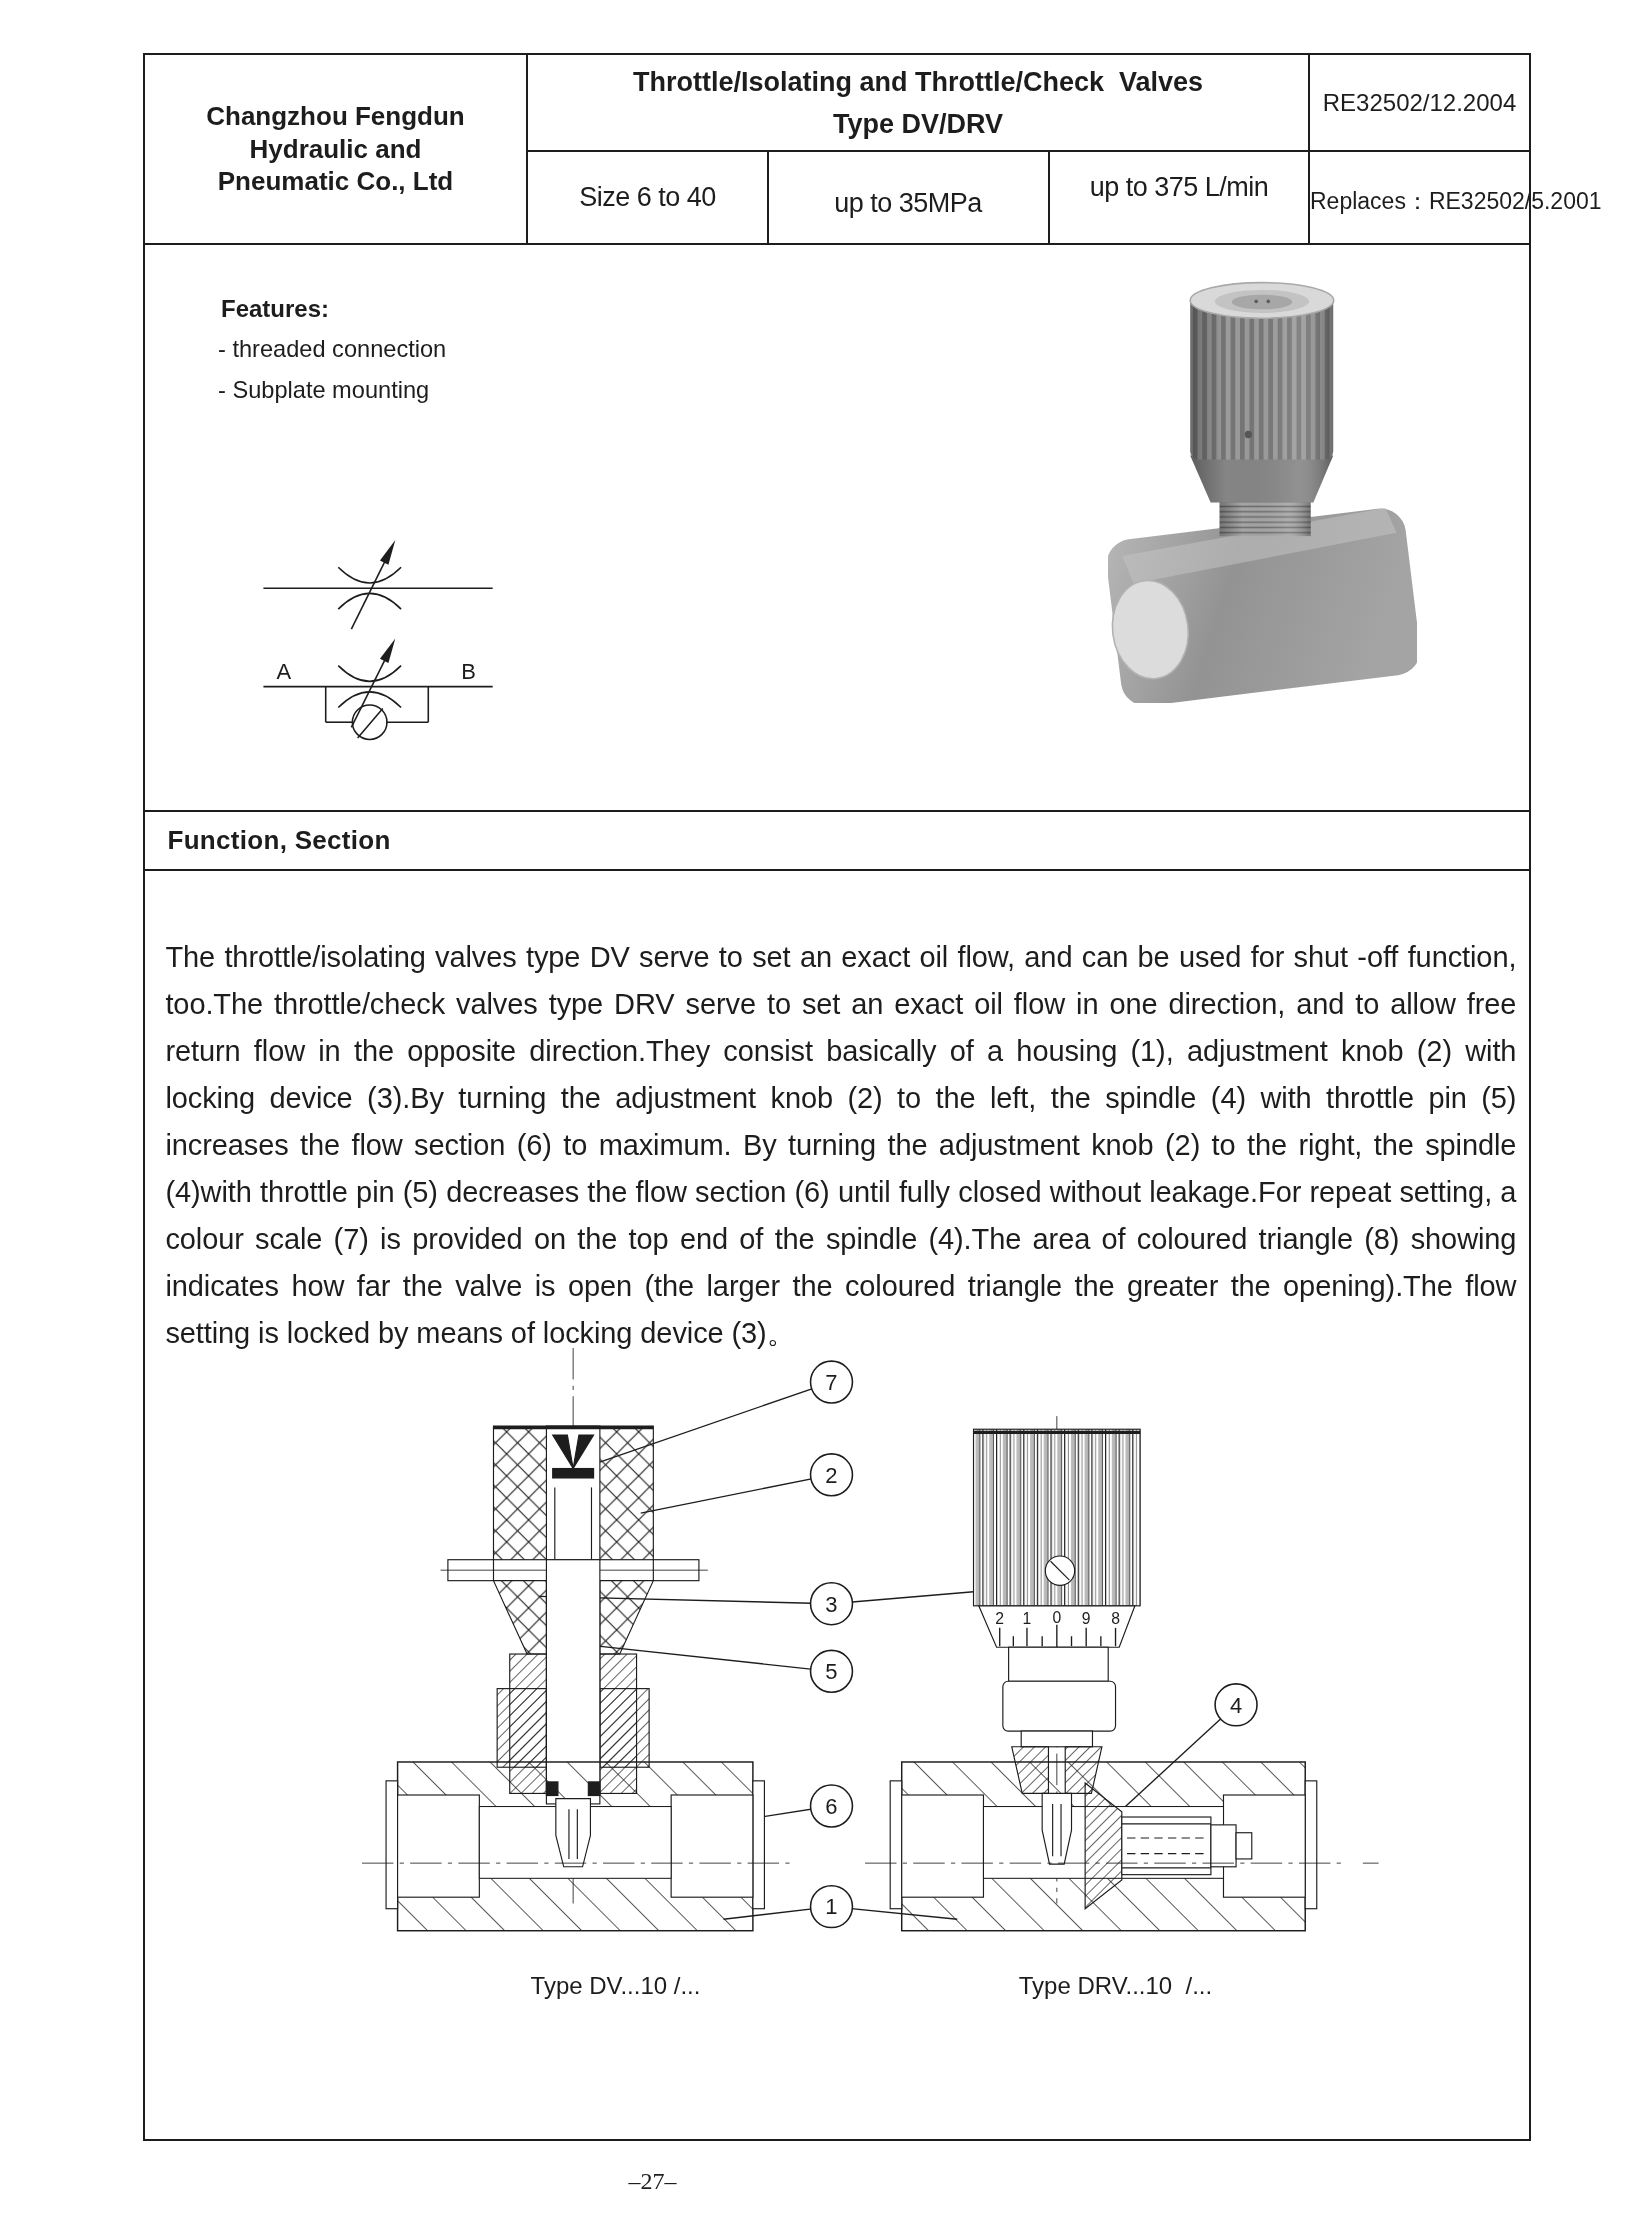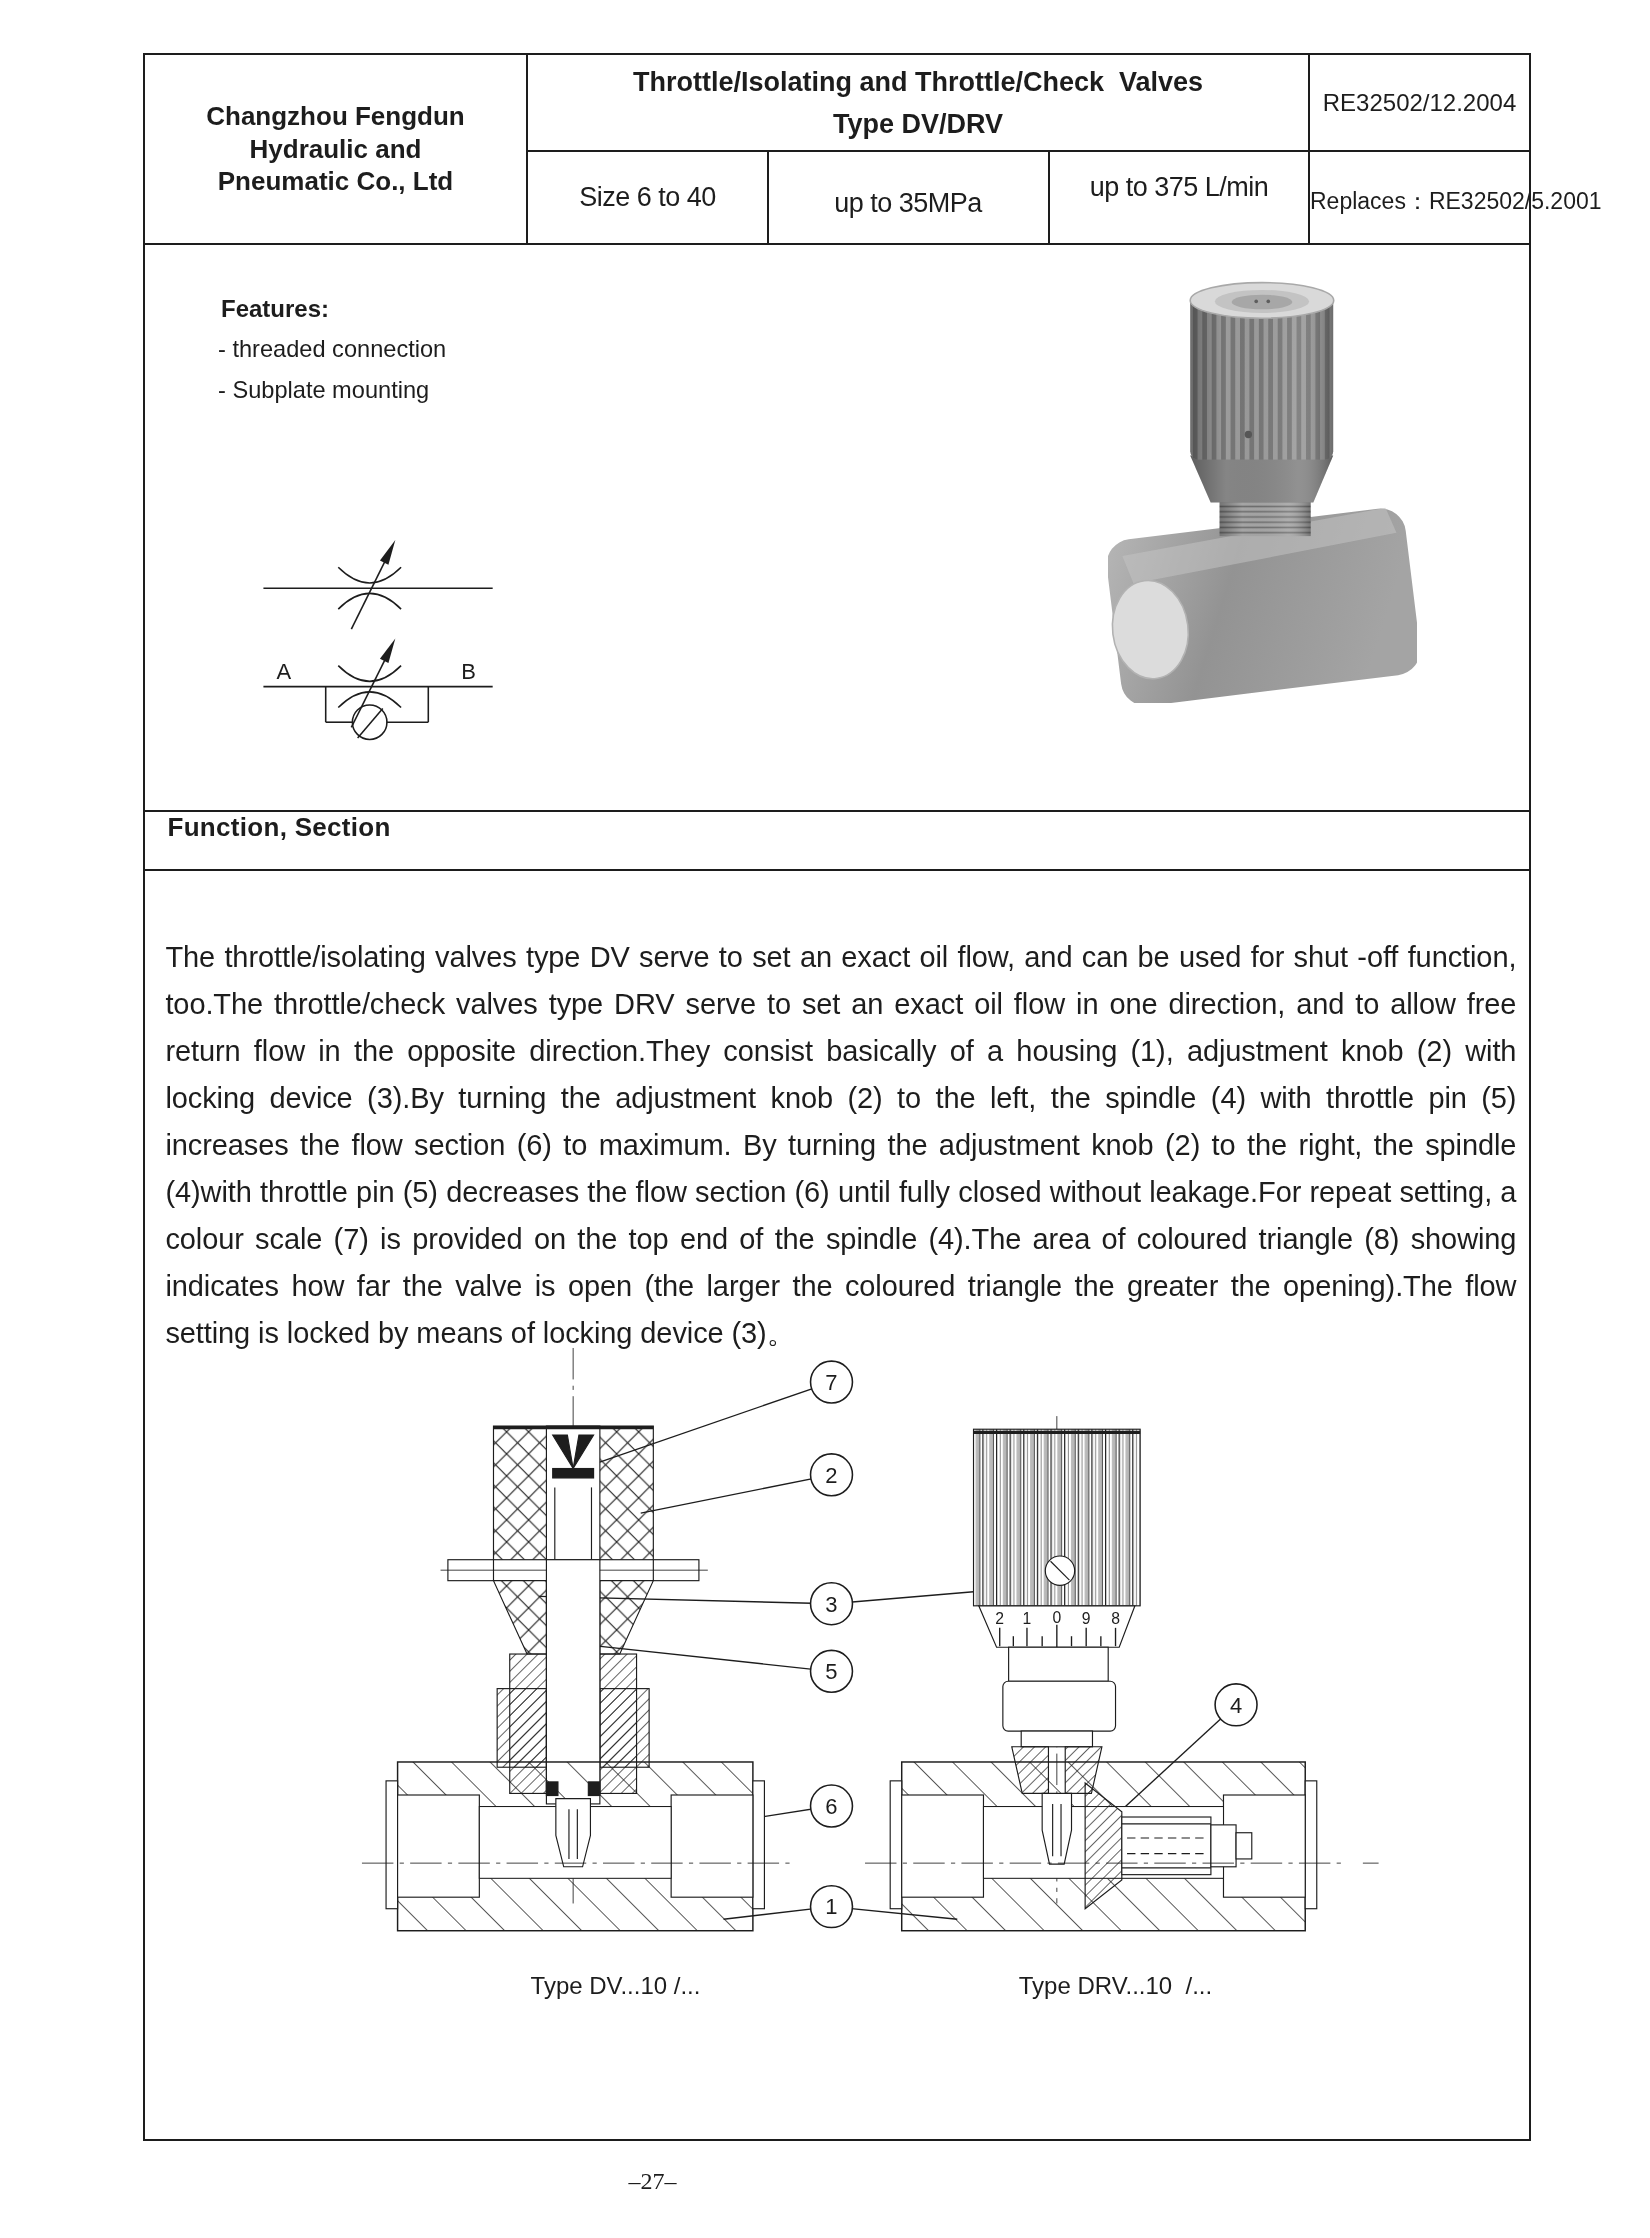--- a/index.html
+++ b/index.html
@@ -11,21 +11,21 @@
   .cell{position:absolute;display:flex;align-items:center;justify-content:center;text-align:center;}
   .company{font-weight:bold;font-size:26px;line-height:32.5px;}
   .title1{font-weight:bold;font-size:27px;line-height:42px;white-space:pre;}
   .docnum{font-size:24px;}
   .spec{font-size:27px;letter-spacing:-0.5px;}
   .replaces{flex-direction:row;justify-content:space-between;padding:14.7px 0 7.3px 0;box-sizing:border-box;font-size:23px;}
   .features-sec{position:absolute;left:0;top:188px;width:1384px;height:567px;}
   .feat-head{position:absolute;left:76px;top:52px;font-weight:bold;font-size:24px;}
   .feat-item{position:absolute;left:73px;font-size:23.6px;}
   .band{position:absolute;left:0;top:755px;width:1384px;height:61px;border-top:2.6px solid #1d1d1d;border-bottom:2.6px solid #1d1d1d;
-        box-sizing:border-box;display:flex;align-items:flex-start;padding-left:22.5px;font-weight:bold;font-size:26px;letter-spacing:0.3px;}
+        box-sizing:border-box;display:flex;align-items:center;padding-left:22.5px;font-weight:bold;font-size:26px;letter-spacing:0.3px;}
   .content{position:absolute;left:0;top:816px;width:1384px;height:1268px;}
   .bodytext{position:absolute;left:20.4px;top:63px;width:1351px;font-size:29px;line-height:47px;
             text-align:justify;letter-spacing:-0.1px;}
   .caption{position:absolute;width:367px;text-align:center;font-size:24px;white-space:pre;}
   .pagenum{position:absolute;left:0;top:2168px;width:1305px;text-align:center;
            font-family:"Liberation Serif",serif;font-size:24px;}
   svg text{font-family:"Liberation Sans",sans-serif;}
 </style>
 </head>
 <body>

